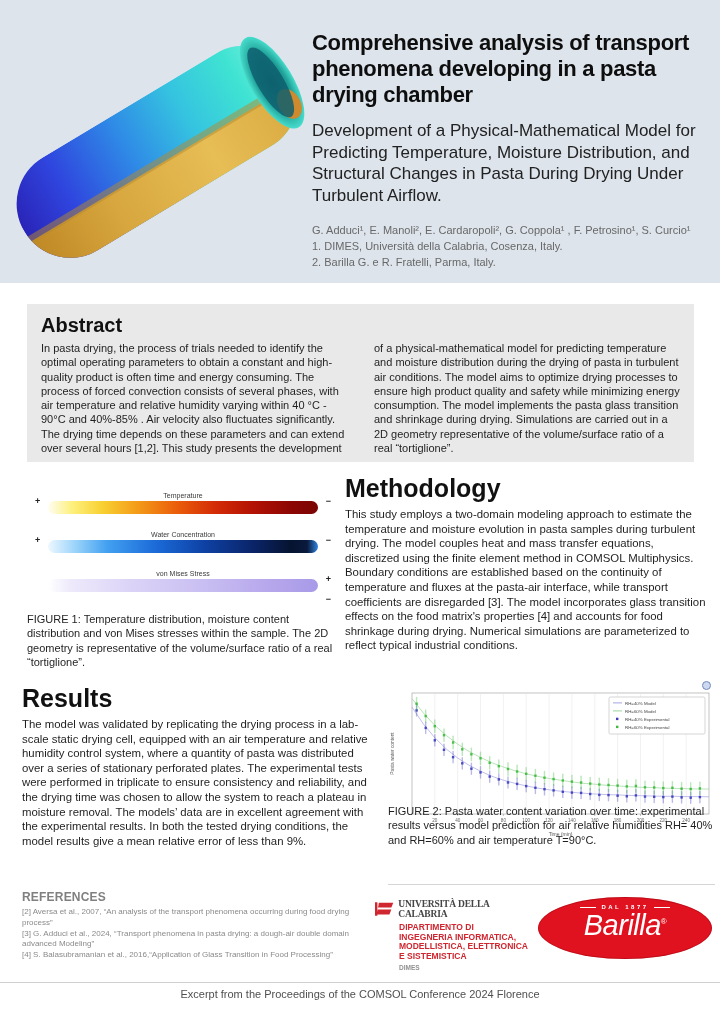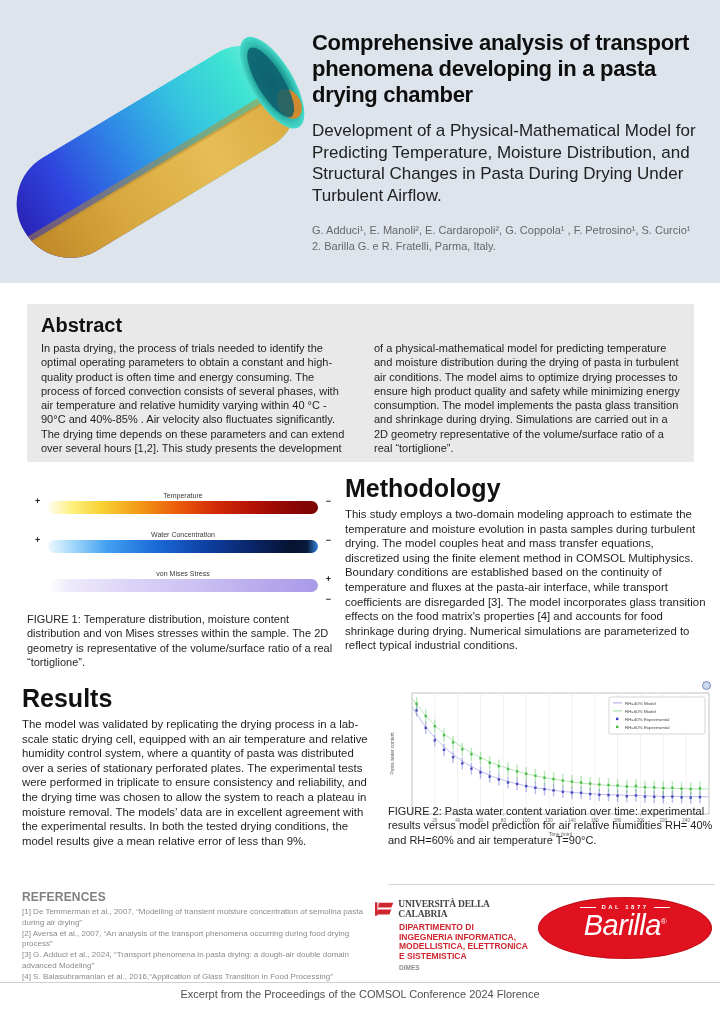--- a/index.html
+++ b/index.html
@@ -116,20 +116,21 @@
       <ellipse cx="305" cy="176" rx="11" ry="16" fill="#cf8a30"></ellipse>
       <ellipse cx="300" cy="148" rx="13" ry="40" fill="#0e5f6e" opacity="0.85"></ellipse>
     </g>
   </svg>
 
   <div class="abs header-text">
     <h1 class="poster-title">Comprehensive analysis of transport phenomena developing in a pasta drying chamber</h1>
     <p class="poster-subtitle">Development of a Physical-Mathematical Model for Predicting Temperature, Moisture Distribution, and Structural Changes in Pasta During Drying Under Turbulent Airflow.</p>
     <div class="authors">
       <div>G. Adduci¹, E. Manoli², E. Cardaropoli², G. Coppola¹ , F. Petrosino¹, S. Curcio¹</div>
+      <div>1. DIMES, Università della Calabria, Cosenza, Italy.</div>
       <div>2. Barilla G. e R. Fratelli, Parma, Italy.</div>
     </div>
   </div>
 </div>
 
 <div class="abs abstract-box">
   <h2 class="sec-heading">Abstract</h2>
   <div class="abstract-cols">
     <div class="abstract-col">In pasta drying, the process of trials needed to identify the optimal operating parameters to obtain a constant and high-quality product is often time and energy consuming. The process of forced convection consists of several phases, with air temperature and relative humidity varying within 40 °C - 90°C and 40%-85% . Air velocity also fluctuates significantly. The drying time depends on these parameters and can extend over several hours [1,2]. This study presents the development</div>
     <div class="abstract-col">of a physical-mathematical model for predicting temperature and moisture distribution during the drying of pasta in turbulent air conditions. The model aims to optimize drying processes to ensure high product quality and safety while minimizing energy consumption. The model implements the pasta glass transition and shrinkage during drying. Simulations are carried out in a 2D geometry representative of the volume/surface ratio of a real “tortiglione”.</div>
@@ -358,21 +359,20 @@
       <text x="237" y="42.5" font-size="4.4" fill="#444">RH=60% Experimental</text>
       <text x="172.5" y="150" font-size="5" fill="#555" text-anchor="middle">Time (min)</text>
       <text x="6" y="67.5" font-size="4.8" fill="#666" text-anchor="middle" transform="rotate(-90 6 67.5)">Pasta water content</text>
     </svg>
 </div>
 <div class="abs fig2-caption fig-caption">FIGURE 2:  Pasta water content variation over time: experimental results versus model prediction for air relative humidities RH= 40% and RH=60% and air temperature T=90°C.</div>
 <div class="abs fig2-divider"></div>
 
 <div class="abs references">
   <h3 class="ref-heading">REFERENCES</h3>
-  <div class="ref-item">[1] De Temmerman et al., 2007,  “Modelling of transient moisture concentration of semolina pasta during air drying”</div>
   <div class="ref-item">[2] Aversa et al., 2007, “An analysis of the transport phenomena occurring during food drying process”</div>
   <div class="ref-item">[3] G. Adduci et al., 2024, “Transport phenomena in pasta drying: a dough-air double domain advanced Modeling”</div>
   <div class="ref-item">[4] S. Balasubramanian et al., 2016,“Application of Glass Transition in Food Processing”</div>
 </div>
 
 <div class="abs unical">
   <div class="unical-top">
     <svg width="20" height="14" viewBox="0 0 20 14">
       <rect x="0" y="0" width="2.5" height="14" fill="#cf2630"></rect>
       <path d="M4 0.5 L19 0.5 L17 5.5 L3.2 5.5 Z" fill="#cf2630"></path>

